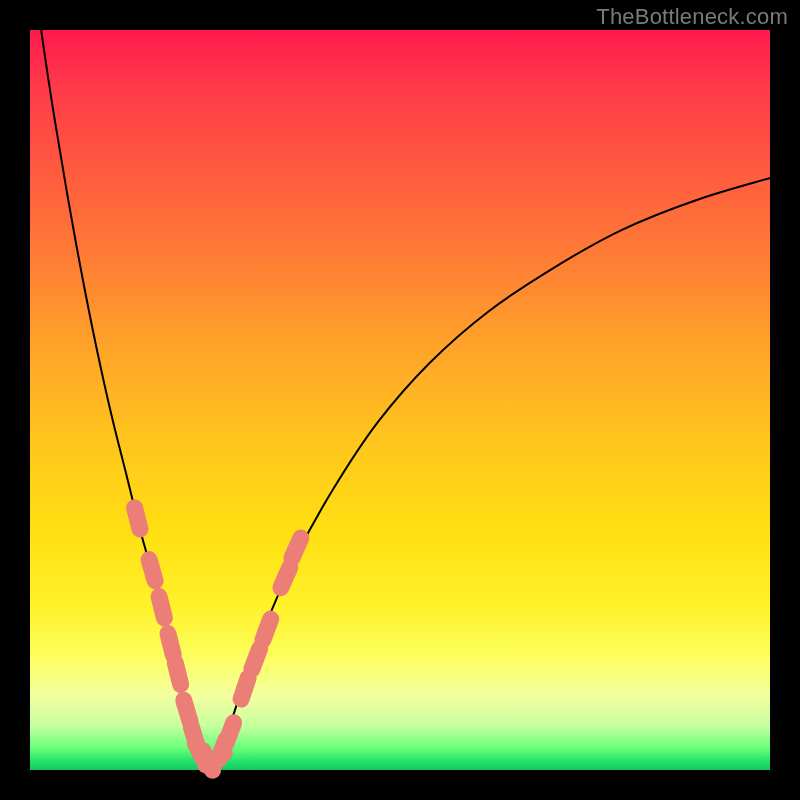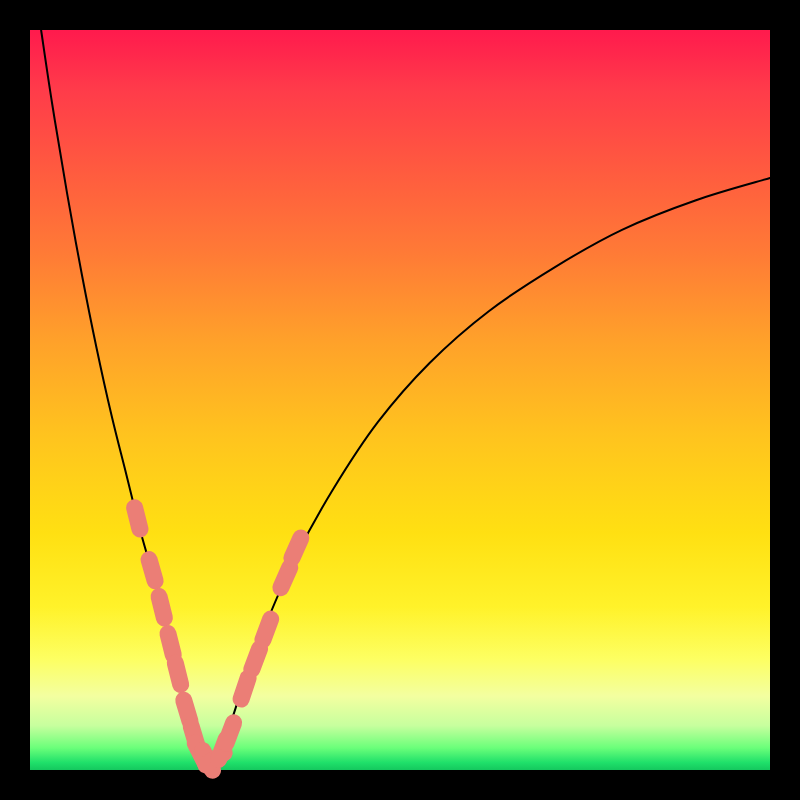--- a/index.html
+++ b/index.html
@@ -59,20 +59,21 @@
     width: 740px;
     height: 740px;
     overflow: visible;
   }
 </style>
 </head>
 <body>
 
 <div class="frame">
 
+  <div class="watermark">TheBottleneck.com</div>
 
   <div class="plot-area">
 
     <svg class="curve" viewBox="0 0 740 740" preserveAspectRatio="none">
       <path id="curve-path" fill="none" stroke-width="2" stroke-linecap="round" stroke-linejoin="round" stroke="#000000" d="M 11.10 0.00 C 13.10 13.32, 17.54 44.70, 22.20 74.00 C 26.86 103.30, 31.67 132.16, 37.00 162.80 C 42.33 193.44, 46.47 216.23, 51.80 244.20 C 57.13 272.17, 61.27 292.89, 66.60 318.20 C 71.93 343.51, 76.07 362.16, 81.40 384.80 C 86.73 407.44, 90.87 422.69, 96.20 444.00 C 101.53 465.31, 105.67 483.22, 111.00 503.20 C 116.33 523.18, 120.47 535.02, 125.80 555.00 C 131.13 574.98, 135.27 592.89, 140.60 614.20 C 145.93 635.51, 150.74 656.08, 155.40 673.40 C 160.06 690.72, 162.50 699.74, 166.50 710.40 C 170.50 721.06, 173.60 729.94, 177.60 732.60 C 181.60 735.26, 184.70 731.86, 188.70 725.20 C 192.70 718.54, 195.14 708.92, 199.80 695.60 C 204.46 682.28, 207.94 669.85, 214.60 651.20 C 221.26 632.55, 227.48 614.64, 236.80 592.00 C 246.12 569.36, 254.41 549.38, 266.40 525.40 C 278.39 501.42, 288.75 482.78, 303.40 458.80 C 318.05 434.82, 330.48 414.84, 347.80 392.20 C 365.12 369.56, 379.62 352.98, 399.60 333.00 C 419.58 313.02, 436.16 298.52, 458.80 281.20 C 481.44 263.88, 501.42 251.45, 525.40 236.80 C 549.38 222.15, 566.69 211.79, 592.00 199.80 C 617.31 187.81, 639.36 179.52, 666.00 170.20 C 692.64 160.88, 726.68 152.00, 740.00 148.00"></path>
       <g id="markers-group">
           <line x1="104.63" y1="477.73" x2="109.97" y2="499.07" stroke="#eb7e76" stroke-width="17.0" stroke-linecap="round"></line>
           <line x1="119.08" y1="529.62" x2="125.12" y2="550.78" stroke="#eb7e76" stroke-width="17.0" stroke-linecap="round"></line>
           <line x1="129.05" y1="566.53" x2="134.39" y2="587.87" stroke="#eb7e76" stroke-width="17.0" stroke-linecap="round"></line>
           <line x1="137.93" y1="603.53" x2="143.27" y2="624.87" stroke="#eb7e76" stroke-width="17.0" stroke-linecap="round"></line>

